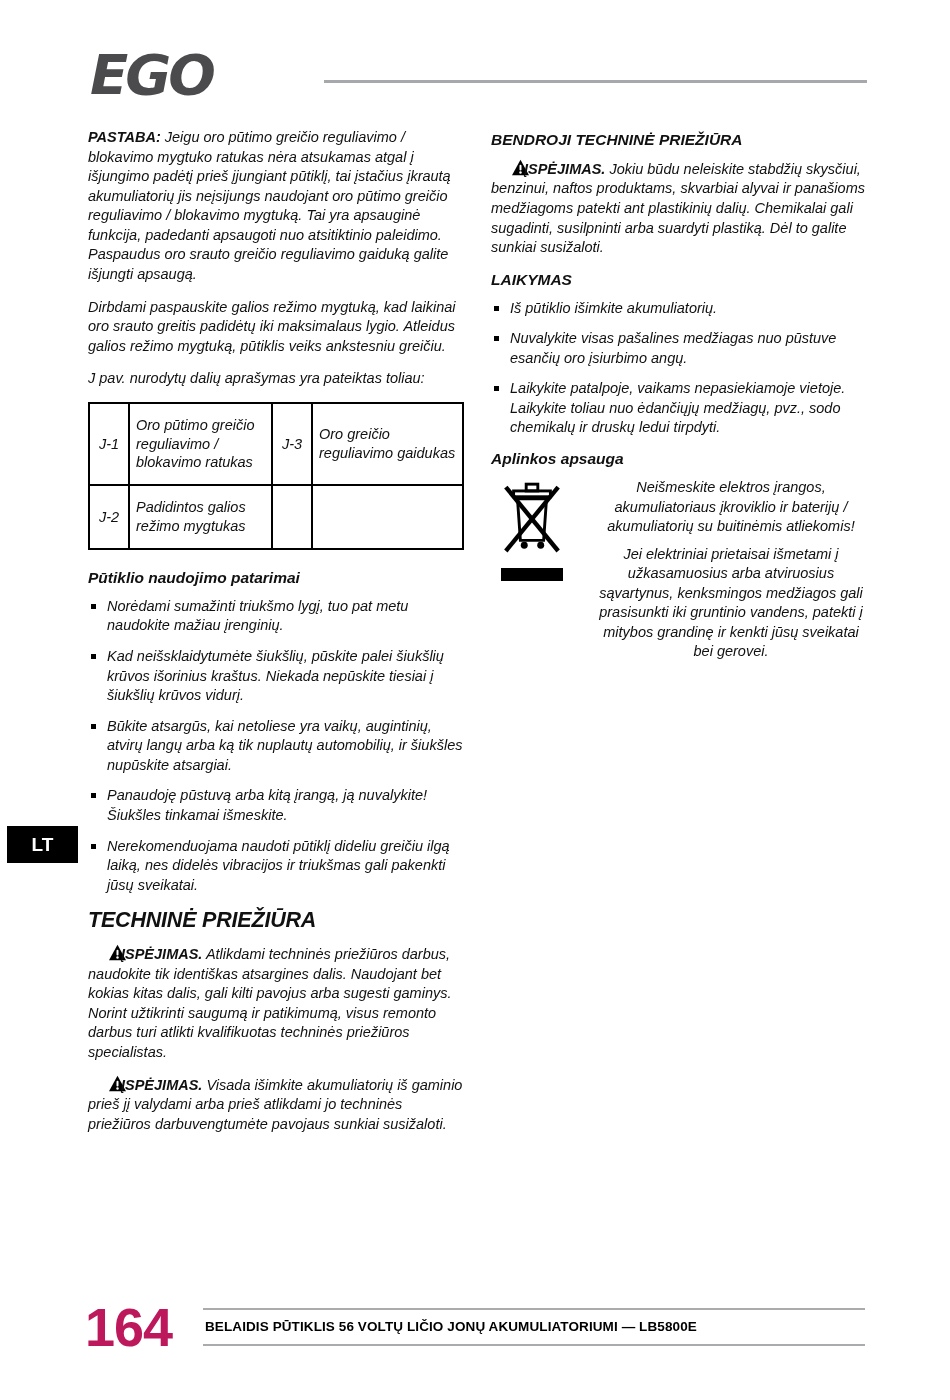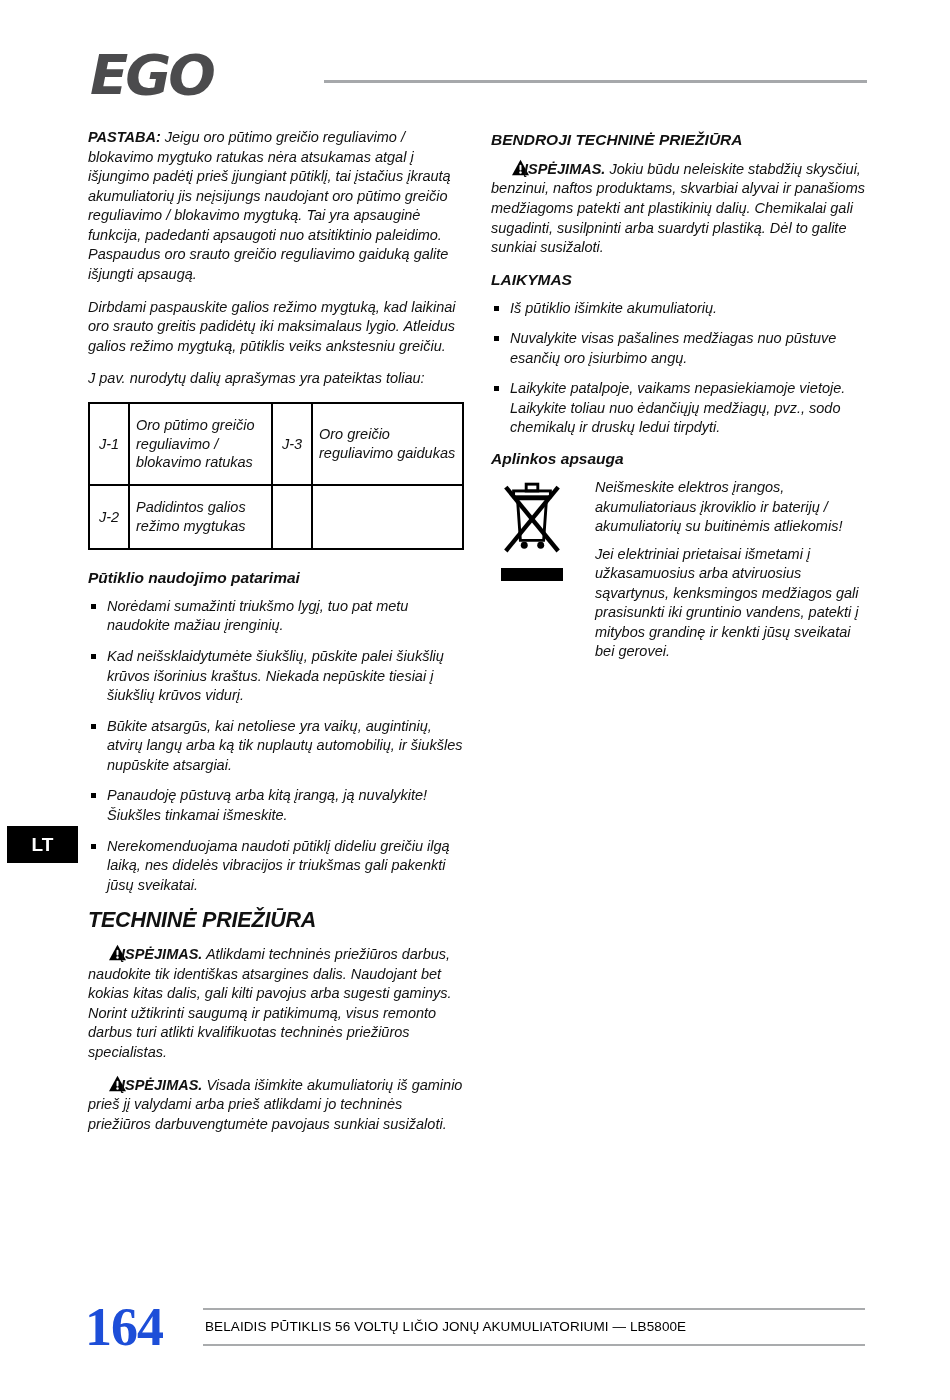--- a/index.html
+++ b/index.html
@@ -45,38 +45,38 @@
 
   p.warning { margin:0 0 12px; text-indent:10px; }
   .warn-icon { display:inline-block; width:19px; height:17px; vertical-align:-2px; margin-right:4px; }
 
   
   .env-row { display:flex; margin-top:3px; }
   .env-icon-col { width:104px; flex:none; padding-left:10px; padding-top:2px; }
   .weee-svg { width:62px; height:80px; display:block; }
   .weee-bar { width:62px; height:13px; background:#000; margin-top:8px; }
   .env-text-col { flex:1; }
-  .env-text-col p { margin:0 0 8px; }
+  .env-text-col p { margin:0 0 8px;text-align:center; }
 
   
   .lt-tab {
     position:absolute; left:7px; top:826px; width:71px; height:37px;
     background:#000; color:#fff; font-weight:700; font-size:19px;
     display:flex; align-items:center; justify-content:center;
   }
 
   
   .footer { position:absolute; left:85px; bottom:46px; width:780px; display:flex; align-items:center; }
-  .page-number { width:118px; flex:none; font-size:54px; font-weight:700; line-height:1; letter-spacing:-1px; color:#1d4ed8;font-family:Liberation Serif, serif; }
+  .page-number { width:118px; flex:none; font-size:54px; font-weight:700; line-height:1; letter-spacing:-1px; color:#be185d; }
   .footer-band {
     flex:1;
     border-top:2px solid #a9abad;
     border-bottom:2px solid #a9abad;
     padding:8px 2px 7px;
-    font-weight:400; font-size:13.5px; letter-spacing:0.1px; color:#000;
+    font-weight:700; font-size:13.5px; letter-spacing:0.1px; color:#000;
   }
 </style>
 </head>
 <body>
 
 <div class="page">
 
   <div class="header">
     <svg class="logo-svg" viewBox="0 0 210 56" role="img" aria-label="EGO">
       <text x="2" y="46" font-family="'DejaVu Sans', sans-serif" font-size="56" font-weight="bold" font-style="italic" letter-spacing="-3" fill="#4b4b4d">EGO</text>

